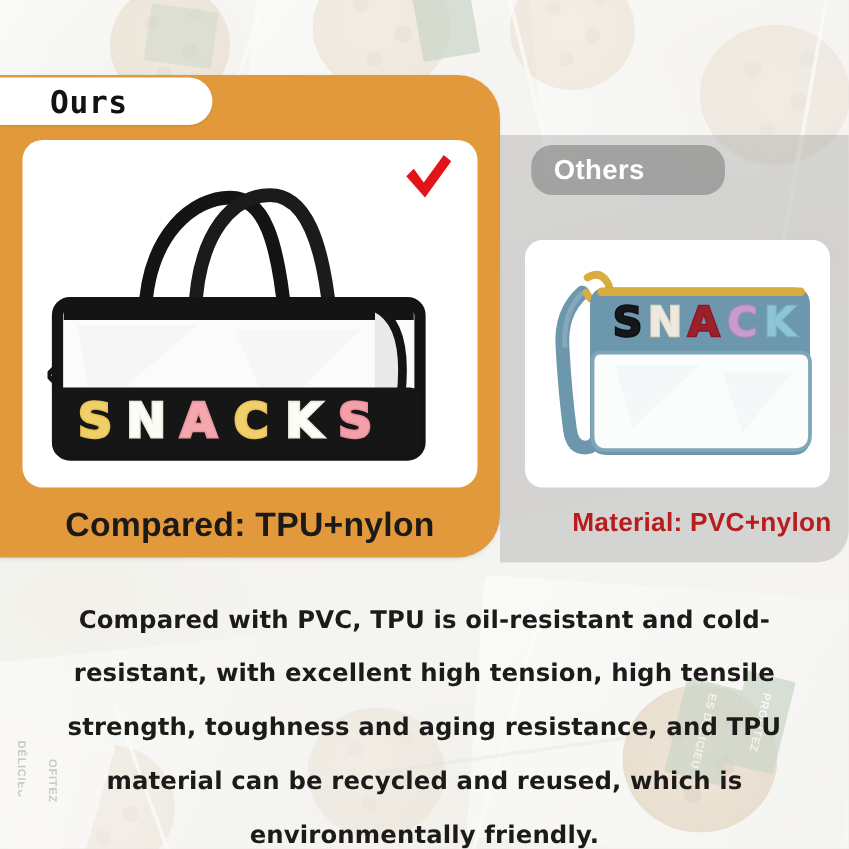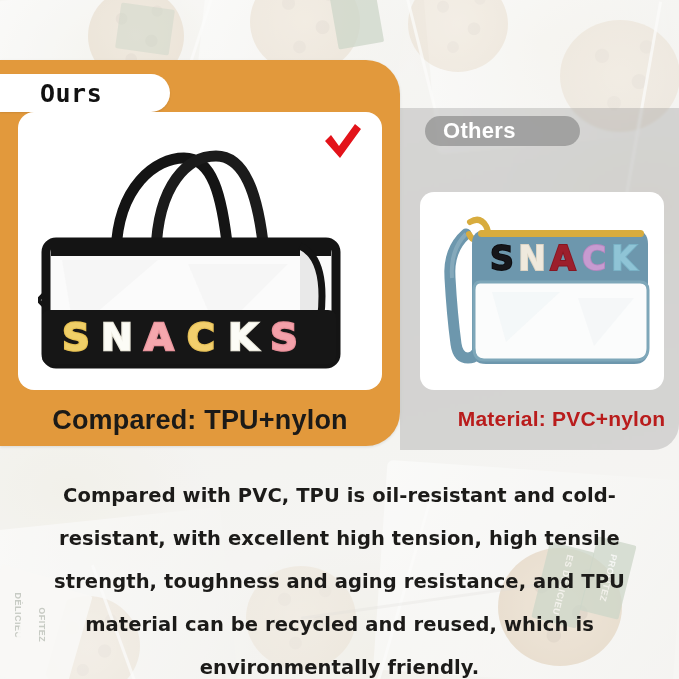--- a/index.html
+++ b/index.html
@@ -49,21 +49,20 @@
     position:absolute;left:0;top:60px;width:400px;height:386px;
     background:#e2993c;
     border-radius:0 34px 34px 0;
     box-shadow:0 1px 3px rgba(0,0,0,.10);
   }
   .ours-tab{
     position:absolute;left:0;top:62px;width:170px;height:38px;
     background:#ffffff;border-radius:0 20px 20px 0;
     display:flex;align-items:center;
     box-shadow:0 1px 2px rgba(0,0,0,.10);
-    margin-top:12px;
   }
   .ours-tab .lbl{
     margin-left:40px;font-size:25px;font-weight:700;color:#121212;
     font-family:"DejaVu Sans Mono","Liberation Mono",monospace;letter-spacing:.5px;
   }
   .ours-card{
     position:absolute;left:18px;top:112px;width:364px;height:278px;
     background:#fff;border-radius:16px;overflow:hidden;
   }
   .check{position:absolute;right:18px;top:10px;width:42px;height:40px;}
@@ -75,21 +74,21 @@
   }
 
   
   .others-panel{
     position:absolute;left:400px;top:108px;width:279px;height:342px;
     background:rgba(140,140,140,.30);
     border-radius:0 0 26px 0;
     backdrop-filter:blur(1px);
   }
   .others-tab{
-    position:absolute;left:425px;top:116px;width:155px;height:30px;
+    position:absolute;left:425px;top:116px;width:155px;height:40px;
     background:rgba(120,120,120,.55);border-radius:17px;
     display:flex;align-items:center;
   }
   .others-tab .lbl{
     margin-left:18px;font-size:22px;font-weight:700;color:#ffffff;letter-spacing:.3px;
   }
   .others-card{
     position:absolute;left:420px;top:192px;width:244px;height:198px;
     background:#fff;border-radius:14px;overflow:hidden;
   }

